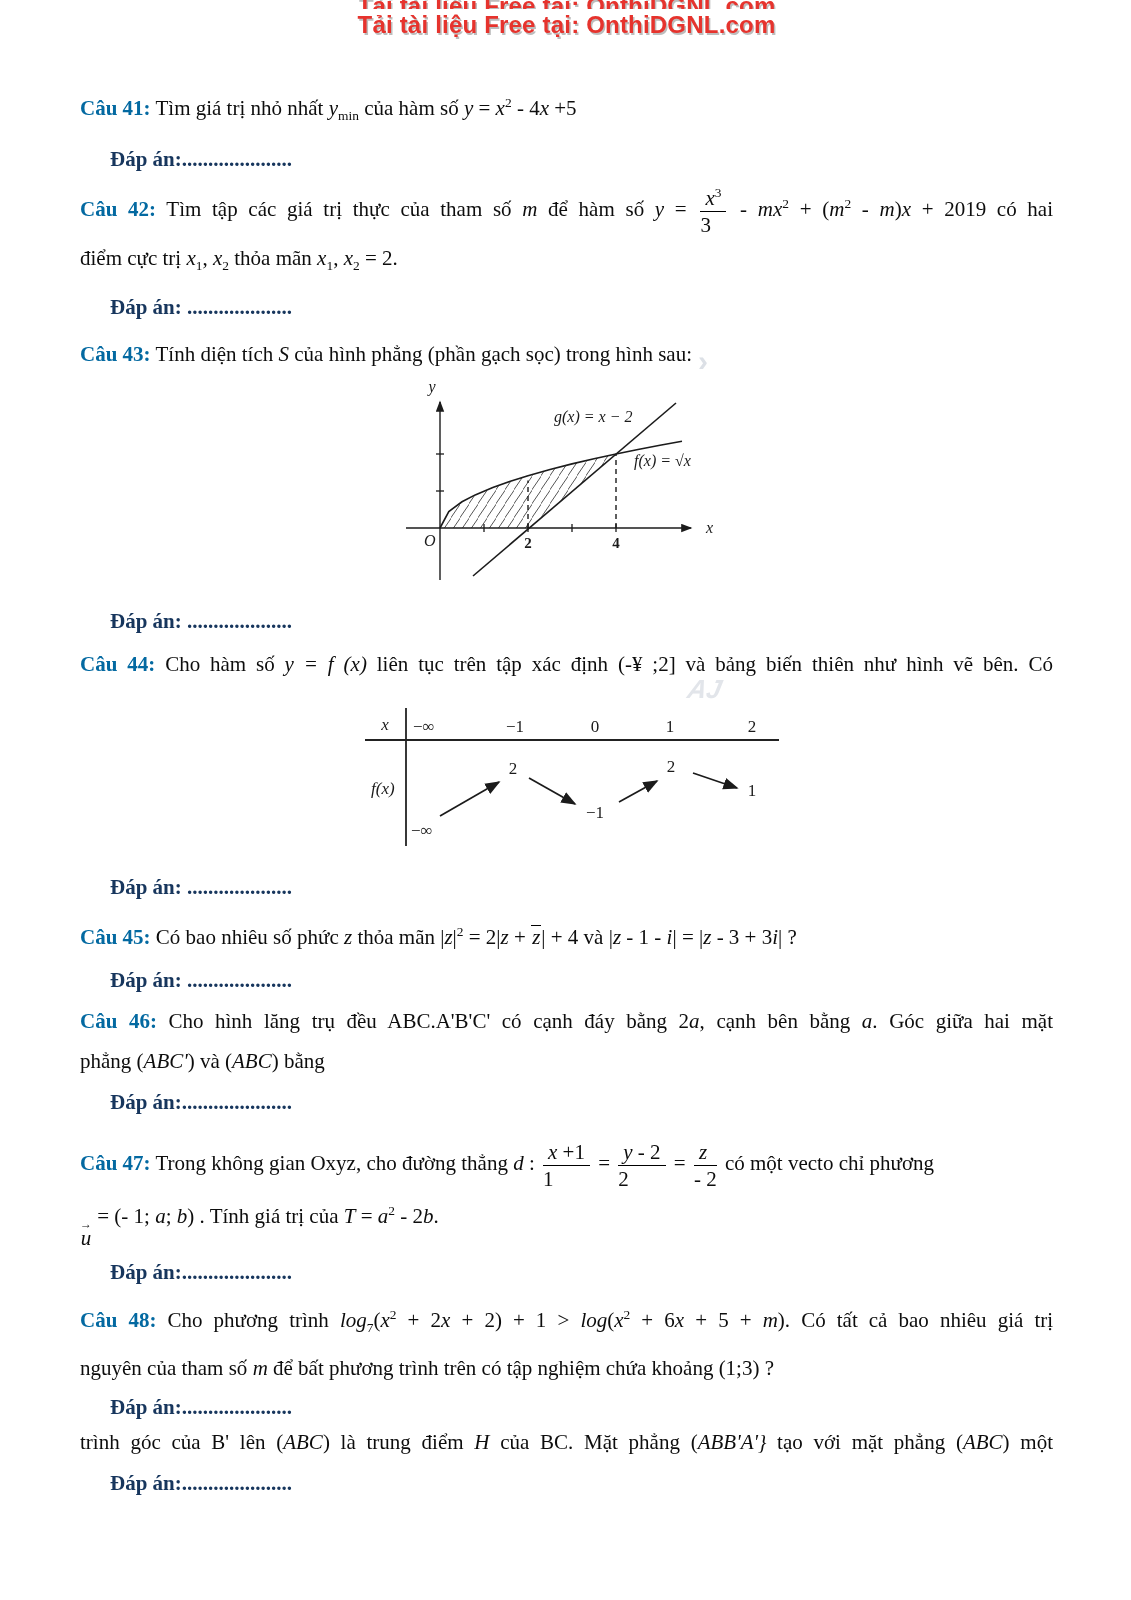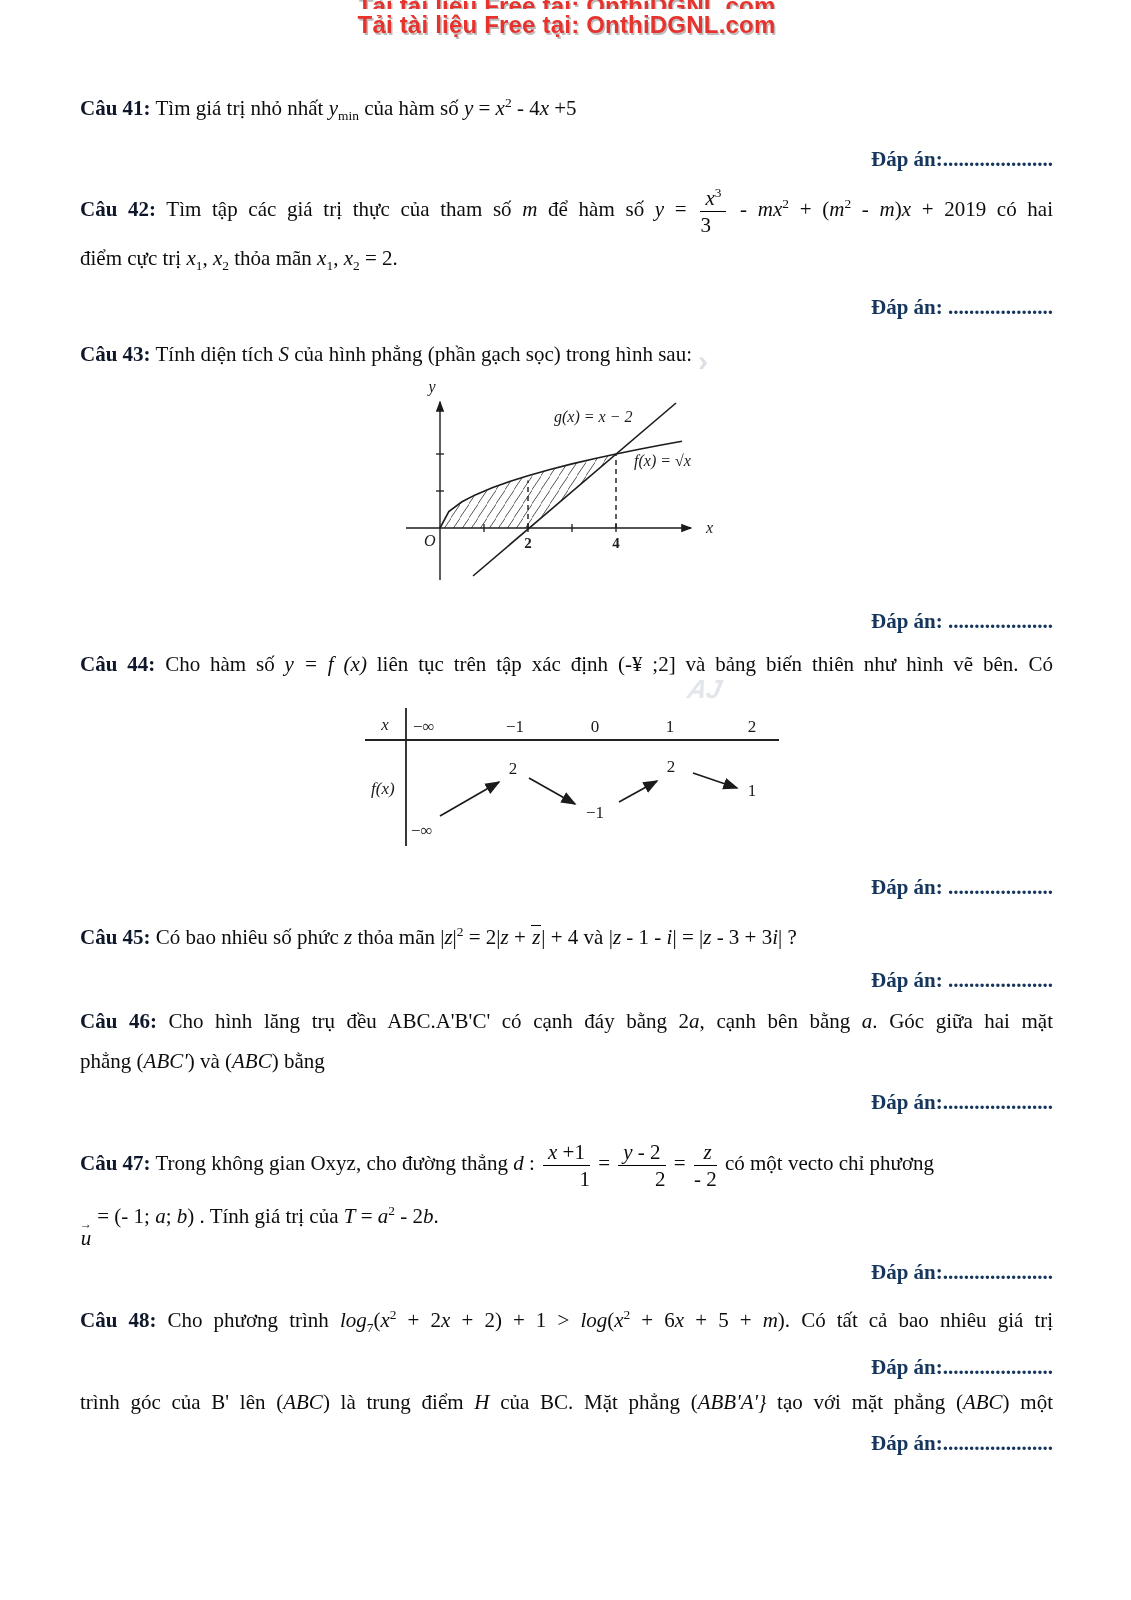--- a/index.html
+++ b/index.html
@@ -8,25 +8,25 @@
         font-family:"Liberation Serif",serif;color:#0d0d0d;}
   
   .top-crop{height:9px;overflow:hidden;text-align:center;}
   .top-crop span{display:inline-block;margin-top:-20px;}
   .banner-txt{font-family:"Liberation Sans",sans-serif;font-weight:bold;font-size:24px;
               color:#e6332d;text-shadow:1.5px 1.5px 0 #bdbdbd;letter-spacing:.2px;}
   .banner{margin-top:2px;text-align:center;}
   
   .qline{font-size:21px;line-height:40px;text-align:justify;}
   .jlast{text-align-last:justify;}
-  .qlabel{color:#0f172a;font-weight:bold;}
-  .ans{color:#17365d;font-weight:bold;font-size:21px;line-height:30px;padding-left:30px;text-align:right;}
+  .qlabel{color:#0369a1;font-weight:bold;}
+  .ans{color:#17365d;font-weight:bold;font-size:21px;line-height:30px;padding-left:30px;}
   sup{font-size:64%;}
   sub{font-size:64%;}
-  .frac{display:inline-block;vertical-align:middle;text-align:right;padding:0 3px;}
+  .frac{display:inline-block;vertical-align:middle;text-align:left;padding:0 3px;}
   .fnum{display:block;padding:0 5px 1px;border-bottom:1.6px solid #000;line-height:1.15;}
   .fden{display:block;padding-top:1px;line-height:1.15;}
   .obar{font-style:italic;display:inline-block;border-top:1.5px solid #000;line-height:1.05;padding:0 1px;}
   .vec{display:inline-flex;flex-direction:column;align-items:center;vertical-align:-5px;line-height:1;}
   .vec .va{font-size:12px;line-height:7px;}
   
   .mt-q41{margin-top:44px;} .mt-a{margin-top:8px;}
   .mt-q42{margin-top:10px;} .mt-a42{margin-top:6px;}
   .mt-q43{margin-top:12px;}  .mt-fig43{margin-top:4px;}
   .mt-a43{margin-top:14px;} .mt-q44{margin-top:8px;}
@@ -147,20 +147,21 @@
   <div class="ans mt-a46">Đáp án:.....................</div>
 
   <div class="qline mt-q47"><span class="qlabel">Câu 47:</span><span> </span><span><span>Trong không gian Oxyz, cho đường thẳng  </span><i>d</i><span> : </span><span class="frac"><span class="fnum"><i>x</i><span> +1</span></span><span class="fden"><span>1</span></span></span><span> = </span><span class="frac"><span class="fnum"><i>y</i><span> - 2</span></span><span class="fden"><span>2</span></span></span><span> = </span><span class="frac"><span class="fnum"><i>z</i></span><span class="fden"><span>- 2</span></span></span><span>  có một vecto chỉ phương</span></span></div>
   <div class="qline"><span><span class="vec">
           <span class="va">→</span>
           <i>u</i>
         </span><span> = (</span><span>- 1; </span><i>a</i><span>; </span><i>b</i><span>) . Tính giá trị của  </span><i>T</i><span> = </span><i>a</i><sup>2</sup><span> - 2</span><i>b</i><span>.</span></span></div>
   <div class="ans mt-a">Đáp án:.....................</div>
 
   <div class="qline jlast mt-q48"><span class="qlabel">Câu 48:</span><span> </span><span><span>Cho phương trình  </span><i>log</i><sub>7</sub><span>(</span><i>x</i><sup>2</sup><span> + 2</span><i>x</i><span> + 2) + 1 &gt; </span><i>log</i><span>(</span><i>x</i><sup>2</sup><span> + 6</span><i>x</i><span> + 5 + </span><i>m</i><span>). Có tất cả bao nhiêu giá trị</span></span></div>
+  <div class="qline"><span><span>nguyên của tham số </span><i>m</i><span> để bất phương trình trên có tập nghiệm chứa khoảng (1;3) ?</span></span></div>
   <div class="ans mt-a48">Đáp án:.....................</div>
 
   <div class="qline jlast"><span><span>trình góc của B' lên (</span><i>ABC</i><span>) là trung điểm </span><i>H</i><span> của BC. Mặt phẳng (</span><i>ABB'A'}</i><span> tạo với mặt phẳng (</span><i>ABC</i><span>) một</span></span></div>
   <div class="ans mt-a49">Đáp án:.....................</div>
 
   <div class="wm-chevron">›</div>
   <div class="wm-aj">AJ</div>
 
 </div>
 

